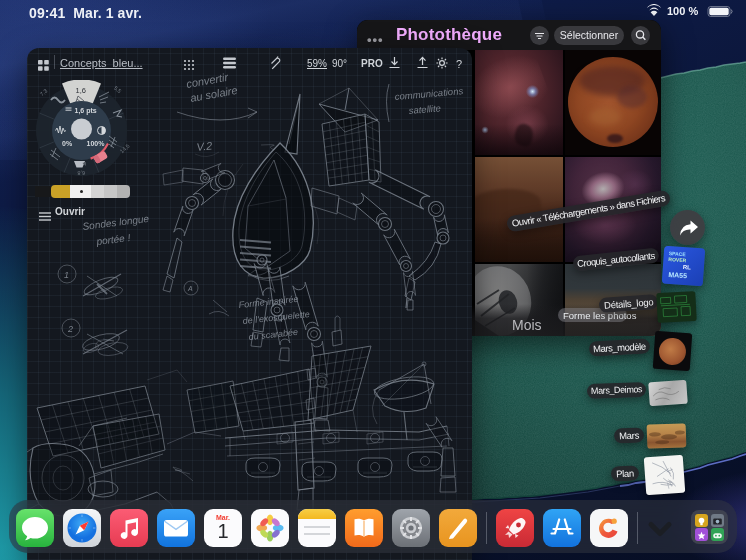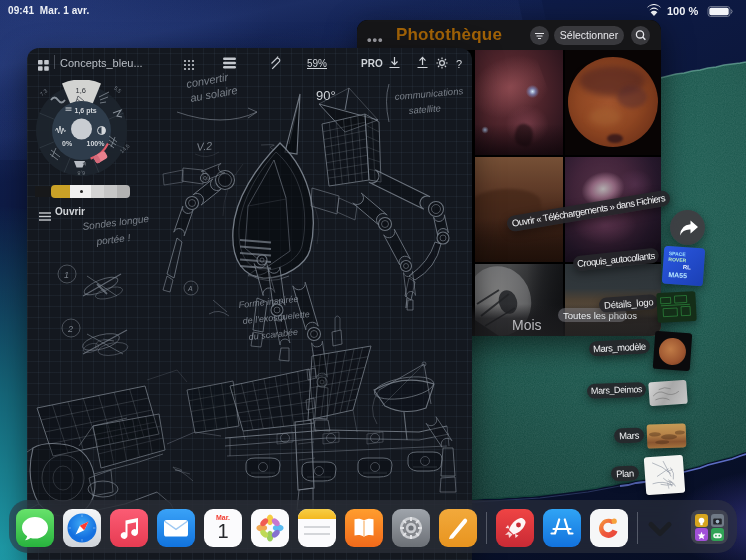--- a/index.html
+++ b/index.html
@@ -34,21 +34,21 @@
           <stop offset="1" stop-color="#0e3530"></stop>
       </radialGradient>
     </defs>
     <polygon points="380,189 388,184 396,179 404,175 412,170 420,166 428,162 436,157 444,153 452,150 460,146 468,142 476,139 484,135 492,132 500,128 508,125 516,122 524,119 532,116 540,113 548,110 556,107 564,105 572,102 580,99 588,97 596,95 604,92 612,90 620,88 628,86 636,84 644,82 652,80 660,78 668,76 676,74 684,73 692,71 700,70 708,68 716,67 724,65 732,64 740,63 746,62 746,452 740,454 732,457 724,459 716,461 708,463 700,466 692,468 684,470 676,472 668,474 660,476 652,478 644,480 636,481 628,483 620,484 612,486 604,487 596,489 588,490 580,491 572,492 564,493 556,494 548,495 540,496 532,497 524,497 516,498 508,498 500,499 492,499 484,499 476,500 468,500 460,500 452,500 444,500 436,499 428,499 420,499 412,498 404,497 396,493 388,492 380,491" fill="url(#felt)"></polygon>
     <rect x="380" y="60" width="366" height="442" clip-path="url(#feltclip)" filter="url(#feltnoise)" fill="#1c5a50"></rect>
     <polyline points="660,78 668,76 676,74 684,73 692,71 700,70 708,68 716,67 724,65 732,64 740,63 746,62" fill="none" stroke="rgba(140,210,185,0.55)" stroke-width="1.6"></polyline>
     <polyline points="460,502 476,502 492,501 508,500 524,499 540,498 556,496 572,494 588,492 604,489 620,486" fill="none" stroke="rgba(130,150,235,0.25)" stroke-width="1.2"></polyline>
     <polyline points="620,486 628,485 636,483 644,482 652,480 660,478 668,476 676,474 684,472 692,470 700,468 708,465 716,463 724,461 732,459 740,456 746,454" fill="none" stroke="rgba(120,140,245,0.75)" stroke-width="1.8"></polyline>
   </svg>
 
-  <div class="abs" style="left:8px; top:5px; color:#eef1f6; font-size:10px; font-weight:bold; letter-spacing:0.1px;">09:41&nbsp;&nbsp;<span style="font-weight:bold;">Mar. 1 avr.</span></div>
+  <div class="abs" style="left:29px; top:5px; color:#eef1f6; font-size:14px; font-weight:bold; letter-spacing:0.1px;">09:41&nbsp;&nbsp;<span style="font-weight:bold;">Mar. 1 avr.</span></div>
   <div class="abs" style="left:646px; top:4px; color:#f2f4f8; font-size:11px; font-weight:bold;">
     <svg width="90" height="14" viewBox="0 0 90 14" style="vertical-align:top">
       <g fill="#f2f4f8">
         <path d="M8 12 L4.6 8.2 A5.4 5.4 0 0 1 11.4 8.2 Z"></path>
         <path d="M3.2 6.6 A7.6 7.6 0 0 1 12.8 6.6 L11.2 4.8 A5.4 5.4 0 0 0 4.8 4.8 Z"></path>
         <path d="M0.8 3.9 A10.6 10.6 0 0 1 15.2 3.9 L13.7 2.2 A8.4 8.4 0 0 0 2.3 2.2 Z"></path>
       </g>
       <text x="21" y="11" font-size="11" font-weight="bold" fill="#f2f4f8" font-family="Liberation Sans">100 %</text>
       <rect x="62" y="2.5" width="22" height="10" rx="2.8" fill="none" stroke="#f2f4f8" stroke-opacity="0.4"></rect>
       <rect x="63.3" y="3.8" width="19.4" height="7.4" rx="1.8" fill="#f2f4f8"></rect>
@@ -96,25 +96,25 @@
           <path d="M0 56 L24 72 L0 72 Z" fill="#3a3d43" opacity="0.9"></path>
         </svg>
     </div>
     <div class="abs" style="left:208px; top:244px; width:96px; height:72px; background:linear-gradient(180deg, #4e5a62 0%, #5d6a72 34%, #9c8468 50%, #b59a7a 70%, #a88d6e 100%);"></div>
 
     <div class="abs" style="left:0; top:135px; width:304px; height:181px; background:linear-gradient(180deg, rgba(0,0,0,0.25), rgba(0,0,0,0.5) 80%);"></div>
 
     <div class="abs" style="left:0; top:284px; width:304px; height:32px; background:linear-gradient(180deg, rgba(20,20,22,0.0), rgba(25,25,28,0.75) 45%, rgba(28,28,30,0.85));"></div>
     <div class="abs" style="left:155px; top:289px; color:#b9b9bd; font-size:14px;margin-top:8px;">Mois</div>
     <div class="abs" style="left:201px; top:288px; width:69px; height:14px; border-radius:7px; background:rgba(130,130,136,0.5);"></div>
-    <div class="abs" style="left:206px; top:290px; color:#eceff2; font-size:9.5px;">Toutes les photos</div>
+    <div class="abs" style="left:206px; top:290px; color:#eceff2; font-size:9.5px;">Forme les photos</div>
 
     <div class="abs" style="left:0; top:0; width:304px; height:30px; background:#161618;"></div>
     <div class="abs" style="left:10px; top:12px; color:#9a9aa0; font-size:13px; letter-spacing:1px; font-weight:bold;">•••</div>
-    <div class="abs" style="left:39px; top:5px; color:#a16207; font-size:17px; font-weight:bold; letter-spacing:0.2px;">Photothèque</div>
+    <div class="abs" style="left:39px; top:5px; color:#f0abfc; font-size:17px; font-weight:bold; letter-spacing:0.2px;">Photothèque</div>
     <div class="abs" style="left:173px; top:6px; width:19px; height:19px; border-radius:50%; background:#39393d;">
       <svg width="19" height="19">
           <g stroke="#e8e8ec" stroke-width="1.2">
             <line x1="5" y1="7.5" x2="14" y2="7.5"></line>
             <line x1="6.5" y1="10" x2="12.5" y2="10"></line>
             <line x1="8" y1="12.5" x2="11" y2="12.5"></line>
           </g>
         </svg>
     </div>
     <div class="abs" style="left:197px; top:6px; width:70px; height:19px; border-radius:10px; background:#39393d; color:#e8e8ec; font-size:10.5px; text-align:center; line-height:19px;">Sélectionner</div>
@@ -374,21 +374,21 @@
       <svg width="11" height="11">
           <g fill="#c4c8ce">
             <rect x="0" y="0" width="4.6" height="4.6" rx="0.8"></rect>
             <rect x="6.2" y="0" width="4.6" height="4.6" rx="0.8"></rect>
             <rect x="0" y="6.2" width="4.6" height="4.6" rx="0.8"></rect>
             <rect x="6.2" y="6.2" width="4.6" height="4.6" rx="0.8"></rect>
           </g>
         </svg>
     </div>
     <div class="abs" style="left:27px; top:7px; width:1px; height:14px; background:rgba(160,170,180,0.35);"></div>
-    <div class="abs" style="left:33px; top:9px; color:#b9bec5; font-size:11px;">Concepts_bleu...</div>
+    <div class="abs" style="left:33px; top:9px; color:#b9bec5; font-size:11px;text-decoration:underline;">Concepts_bleu...</div>
     <div class="abs" style="left:156px; top:9px;"><svg width="12" height="12">
           <g fill="#c4c8ce">
             <circle cx="2" cy="2" r="1.1"></circle>
             <circle cx="6" cy="2" r="1.1"></circle>
             <circle cx="10" cy="2" r="1.1"></circle>
             <circle cx="2" cy="6" r="1.1"></circle>
             <circle cx="6" cy="6" r="1.1"></circle>
             <circle cx="10" cy="6" r="1.1"></circle>
             <circle cx="2" cy="10" r="1.1"></circle>
             <circle cx="6" cy="10" r="1.1"></circle>
@@ -401,21 +401,21 @@
             <rect x="1" y="5.8" width="13" height="2.4" rx="1.2"></rect>
             <rect x="1" y="10" width="13" height="2.4" rx="1.2"></rect>
           </g>
         </svg></div>
     <div class="abs" style="left:242px; top:7px;"><svg width="14" height="15">
           <g stroke="#c4c8ce" stroke-width="1.2" fill="none">
             <path d="M5 12 L3.2 13.8 M5 12 L10.5 6.5 A2.2 2.2 0 0 0 7.5 3.5 L2.5 8.5 M7.5 3.5 L9 1.5"></path>
           </g>
         </svg></div>
     <div class="abs" style="left:280px; top:10px; color:#cfd3d8; font-size:10px;text-decoration:underline;">59%</div>
-    <div class="abs" style="left:289px; top:10px; color:#cfd3d8; font-size:13px;margin-top:30px;">90°</div>
+    <div class="abs" style="left:305px; top:10px; color:#cfd3d8; font-size:10px;">90°</div>
     <div class="abs" style="left:334px; top:10px; color:#cfd3d8; font-size:10px; font-weight:bold;">PRO</div>
     <div class="abs" style="left:361px; top:8px;"><svg width="13" height="14">
           <g stroke="#cfd3d8" stroke-width="1.2" fill="none">
             <path d="M6.5 1 L6.5 8 M3.5 5.5 L6.5 8.6 L9.5 5.5 M1.5 11.5 L11.5 11.5"></path>
           </g>
         </svg></div>
     <div class="abs" style="left:389px; top:8px;"><svg width="13" height="14">
           <g stroke="#cfd3d8" stroke-width="1.2" fill="none">
             <path d="M6.5 9 L6.5 1.8 M3.5 4.6 L6.5 1.4 L9.5 4.6 M1.5 11.5 L11.5 11.5"></path>
           </g>

